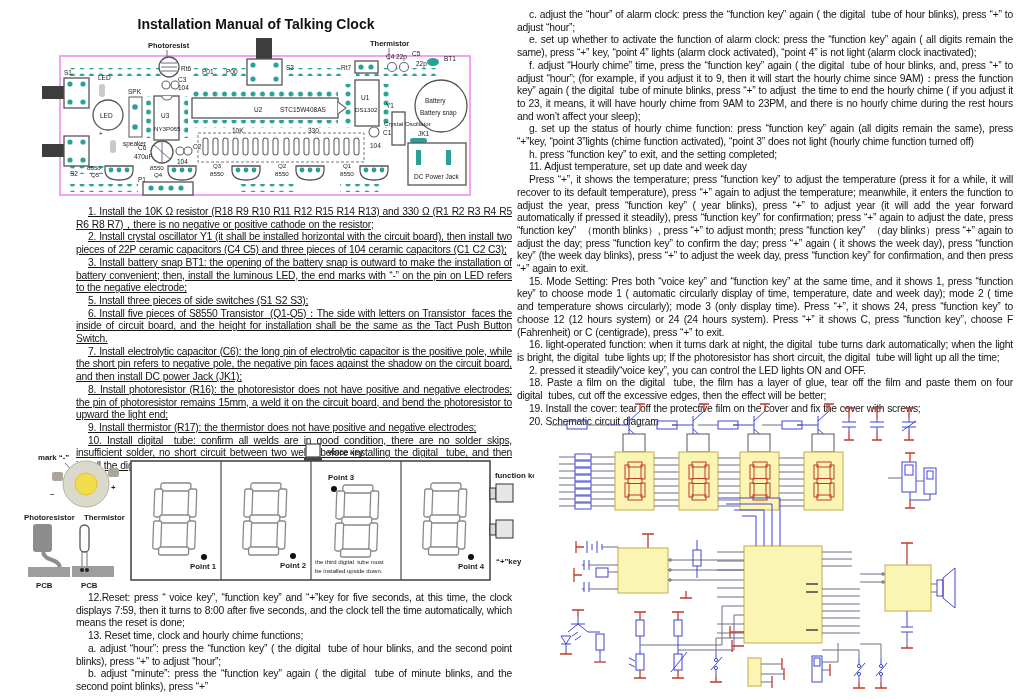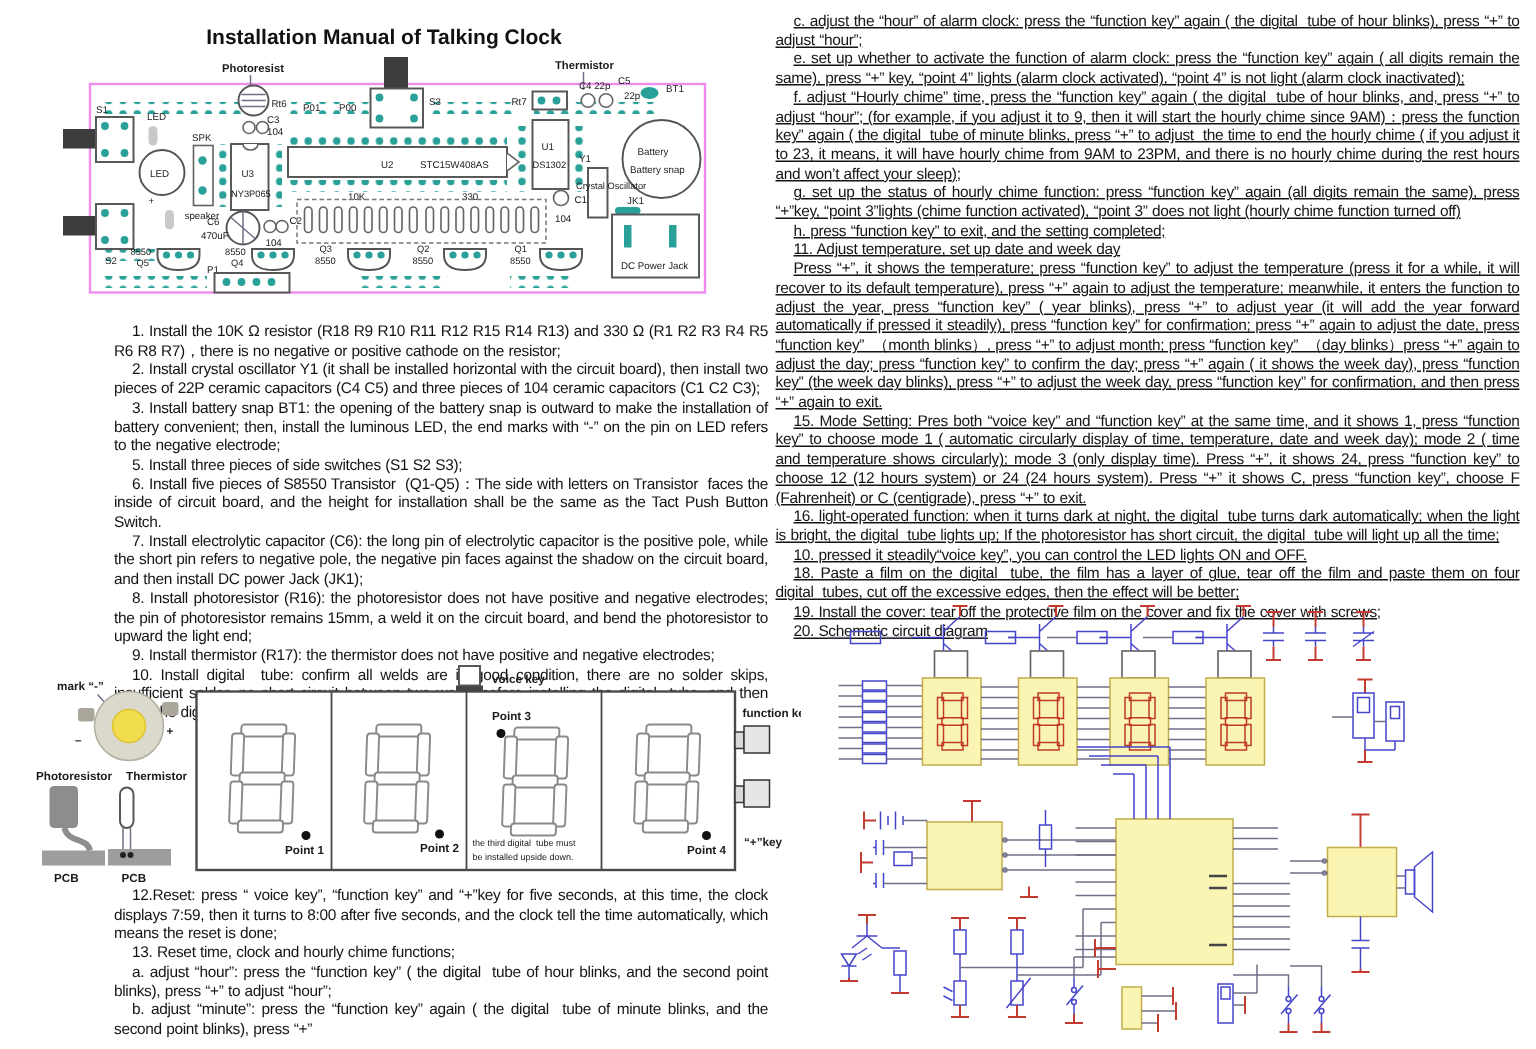--- a/index.html
+++ b/index.html
@@ -268,21 +268,21 @@
     <g>
       <text class="lab" x="98" y="146">P1</text>
       <rect class="cmp2" x="103" y="146" width="50" height="13"></rect>
       <circle class="pad" cx="111" cy="152" r="2.6"></circle>
         <circle class="pad" cx="121" cy="152" r="2.6"></circle>
       <circle class="pad" cx="131" cy="152" r="2.6"></circle>
         <circle class="pad" cx="141" cy="152" r="2.6"></circle>
     </g>
   </svg>
 
-  <div class="tcol" style="left:76px;top:216px;width:436px;">
+  <div class="tcol" style="left:76px;top:206px;width:436px;text-decoration:underline;">
     <p class="p">1. Install the 10K Ω resistor (R18 R9 R10 R11 R12 R15 R14 R13) and 330 Ω (R1 R2 R3 R4 R5 R6 R8 R7)，there is no negative or positive cathode on the resistor;</p>
     <p class="p">2. Install crystal oscillator Y1 (it shall be installed horizontal with the circuit board), then install two pieces of 22P ceramic capacitors (C4 C5) and three pieces of 104 ceramic capacitors (C1 C2 C3);</p>
     <p class="p">3. Install battery snap BT1: the opening of the battery snap is outward to make the installation of battery convenient; then, install the luminous LED, the end marks with “-” on the pin on LED refers to the negative electrode;</p>
     <p class="p">5. Install three pieces of side switches (S1 S2 S3);</p>
     <p class="p">6. Install five pieces of S8550 Transistor&nbsp;&nbsp;(Q1-Q5)：The side with letters on Transistor&nbsp;&nbsp;faces the inside of circuit board, and the height for installation shall be the same as the Tact Push Button Switch.</p>
     <p class="p">7. Install electrolytic capacitor (C6): the long pin of electrolytic capacitor is the positive pole, while the short pin refers to negative pole, the negative pin faces against the shadow on the circuit board, and then install DC power Jack (JK1);</p>
     <p class="p">8. Install photoresistor (R16): the photoresistor does not have positive and negative electrodes; the pin of photoresistor remains 15mm, a weld it on the circuit board, and bend the photoresistor to upward the light end;</p>
     <p class="p">9. Install thermistor (R17): the thermistor does not have positive and negative electrodes;</p>
     <p class="p">10. Install digital&nbsp;&nbsp;tube: confirm all welds are in good condition, there are no solder skips, insufficient solder, no short circuit between two welds before installing the digital&nbsp;&nbsp;tube, and then install the digital&nbsp;&nbsp;tube. The third digital&nbsp;&nbsp;tube shall be installed upside down;</p>
   </div>
@@ -374,31 +374,31 @@
     </g>
   </svg>
 
   <div class="tcol" style="left:76px;top:592px;width:436px;">
     <p class="p">12.Reset: press “ voice key”, “function key” and “+”key for five seconds, at this time, the clock displays 7:59, then it turns to 8:00 after five seconds, and the clock tell the time automatically, which means the reset is done;</p>
     <p class="p">13. Reset time, clock and hourly chime functions;</p>
     <p class="p">a. adjust “hour”: press the “function key” ( the digital&nbsp;&nbsp;tube of hour blinks, and the second point blinks), press “+” to adjust “hour”;</p>
     <p class="p">b. adjust “minute”: press the “function key” again ( the digital&nbsp;&nbsp;tube of minute blinks, and the second point blinks), press “+”</p>
   </div>
 
-  <div class="tcol" style="left:517px;top:9px;width:496px;text-decoration:underline;">
+  <div class="tcol" style="left:517px;top:9px;width:496px;">
     <p class="p">c. adjust the “hour” of alarm clock: press the “function key” again ( the digital&nbsp;&nbsp;tube of hour blinks), press “+” to adjust “hour”;</p>
     <p class="p">e. set up whether to activate the function of alarm clock: press the “function key” again ( all digits remain the same), press “+” key, “point 4” lights (alarm clock activated), “point 4” is not light (alarm clock inactivated);</p>
     <p class="p">f. adjust “Hourly chime” time, press the “function key” again ( the digital&nbsp;&nbsp;tube of hour blinks, and, press “+” to adjust “hour”; (for example, if you adjust it to 9, then it will start the hourly chime since 9AM)：press the function key” again ( the digital&nbsp;&nbsp;tube of minute blinks, press “+” to adjust&nbsp;&nbsp;the time to end the hourly chime ( if you adjust it to 23, it means, it will have hourly chime from 9AM to 23PM, and there is no hourly chime during the rest hours and won’t affect your sleep);</p>
     <p class="p">g. set up the status of hourly chime function: press “function key” again (all digits remain the same), press “+”key, “point 3”lights (chime function activated), “point 3” does not light (hourly chime function turned off)</p>
     <p class="p">h. press “function key” to exit, and the setting completed;</p>
     <p class="p">11. Adjust temperature, set up date and week day</p>
     <p class="p">Press “+”, it shows the temperature; press “function key” to adjust the temperature (press it for a while, it will recover to its default temperature), press “+” again to adjust the temperature; meanwhile, it enters the function to adjust the year, press “function key” ( year blinks), press “+” to adjust year (it will add the year forward automatically if pressed it steadily), press “function key” for confirmation; press “+” again to adjust the date, press “function key”&nbsp;&nbsp;（month blinks）, press “+” to adjust month; press “function key”&nbsp;&nbsp;（day blinks）press “+” again to adjust the day; press “function key” to confirm the day; press “+” again ( it shows the week day), press “function key” (the week day blinks), press “+” to adjust the week day, press “function key” for confirmation, and then press “+” again to exit.</p>
     <p class="p">15. Mode Setting: Pres both “voice key” and “function key” at the same time, and it shows 1, press “function key” to choose mode 1 ( automatic circularly display of time, temperature, date and week day); mode 2 ( time and temperature shows circularly); mode 3 (only display time). Press “+”, it shows 24, press “function key” to choose 12 (12 hours system) or 24 (24 hours system). Press “+” it shows C, press “function key”, choose F (Fahrenheit) or C (centigrade), press “+” to exit.</p>
     <p class="p">16. light-operated function: when it turns dark at night, the digital&nbsp;&nbsp;tube turns dark automatically; when the light is bright, the digital&nbsp;&nbsp;tube lights up; If the photoresistor has short circuit, the digital&nbsp;&nbsp;tube will light up all the time;</p>
-    <p class="p">10. pressed it steadily“voice key”, you can control the LED lights ON and OFF.</p>
+    <p class="p">2. pressed it steadily“voice key”, you can control the LED lights ON and OFF.</p>
     <p class="p">18. Paste a film on the digital&nbsp;&nbsp;tube, the film has a layer of glue, tear off the film and paste them on four digital&nbsp;&nbsp;tubes, cut off the excessive edges, then the effect will be better;</p>
     <p class="p">19. Install the cover: tear off the protective film on the cover and fix the cover with screws;</p>
     <p class="p">20. Schematic circuit diagram</p>
   </div>
 
   <svg style="position:absolute;left:512px;top:400px;" width="512" height="299" viewBox="0 0 512 299">
     <defs>
       <g id="seg7r" class="segr">
         <rect x="3" y="0" width="14" height="5"></rect>
         <rect x="0" y="3" width="4" height="14"></rect>

